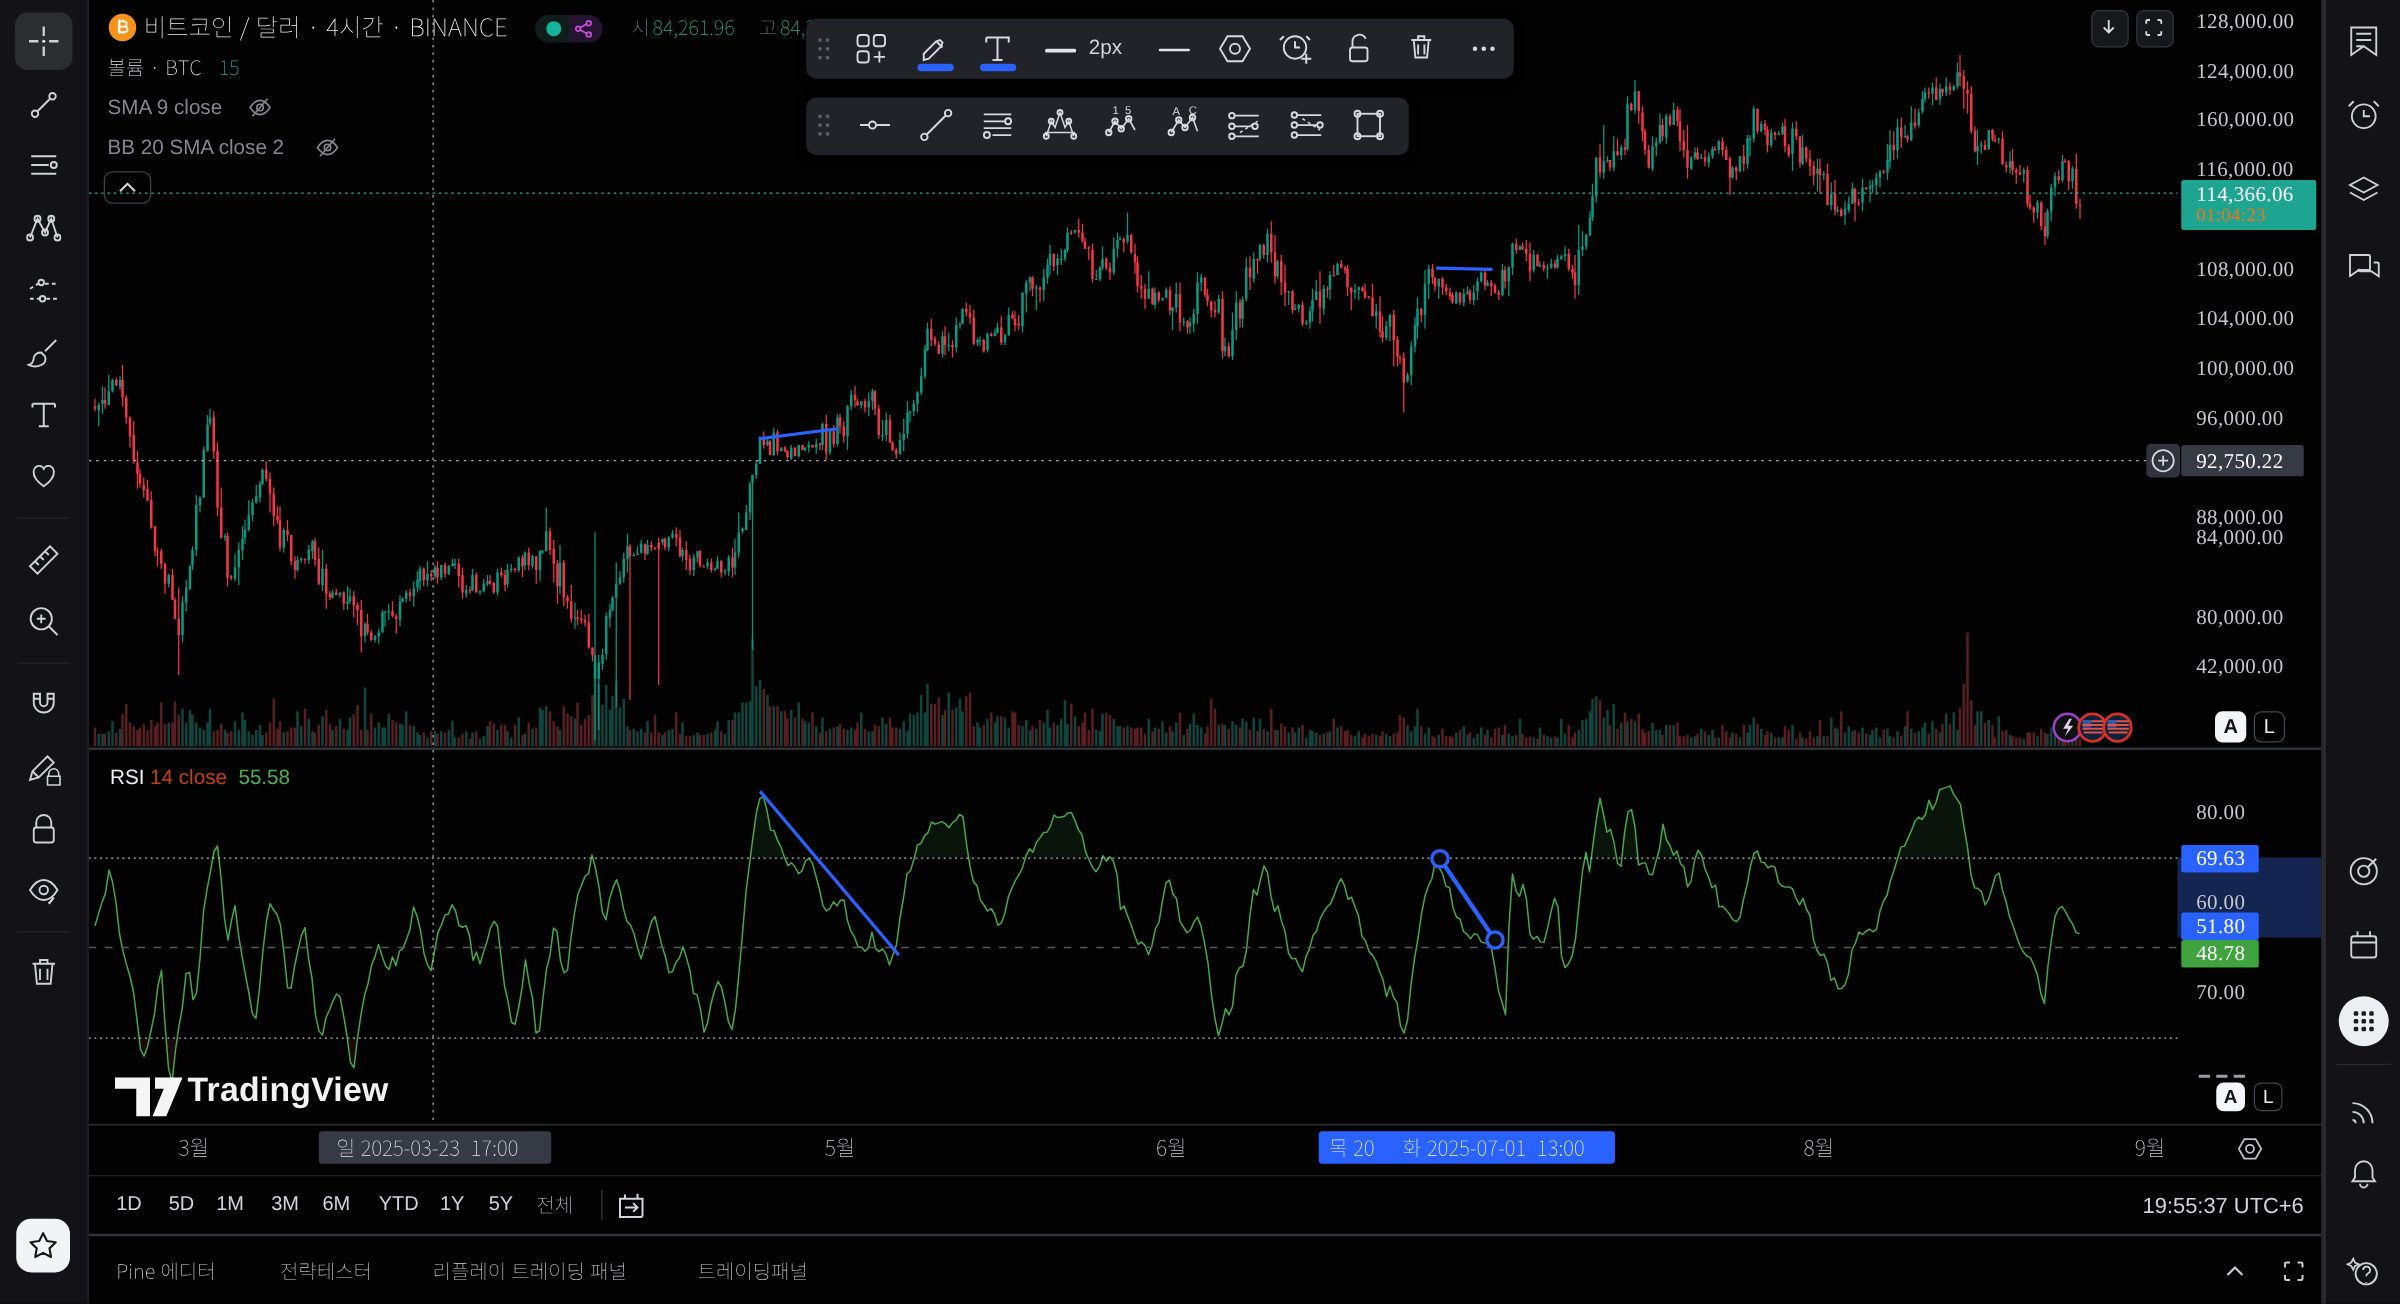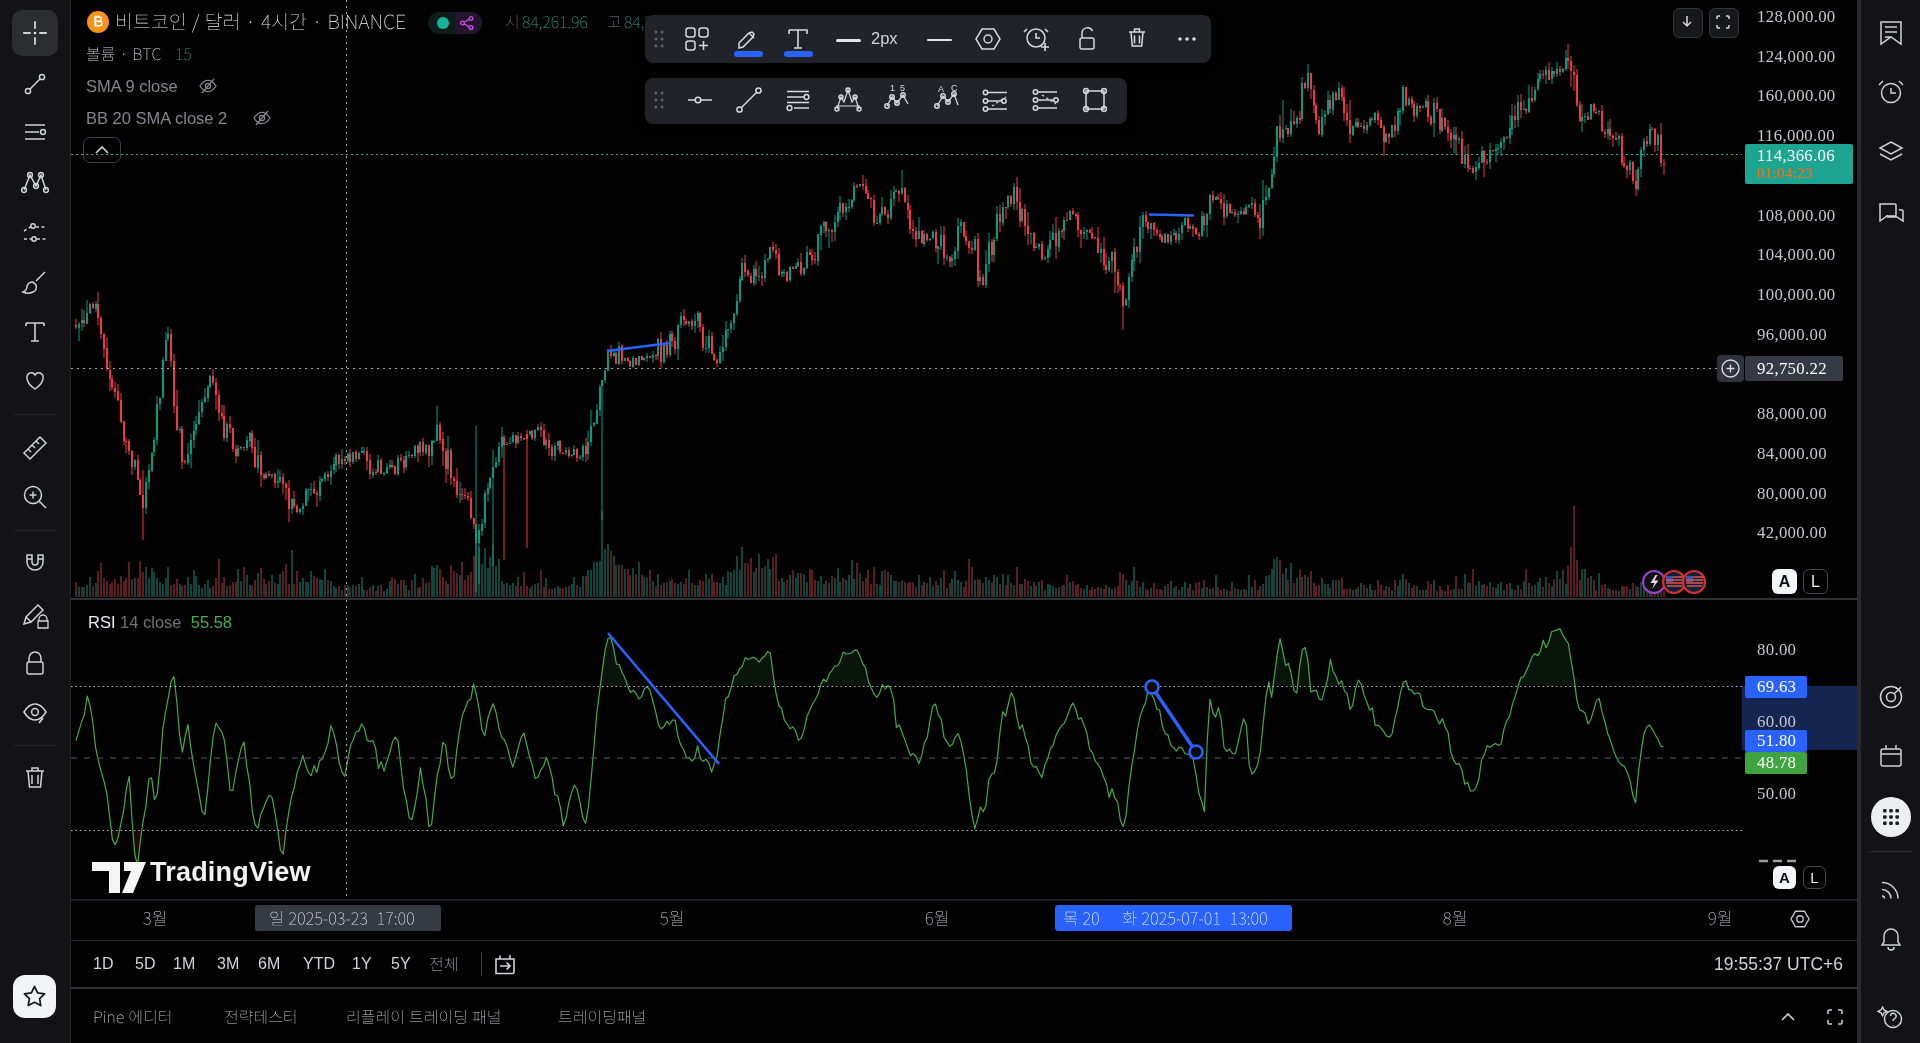--- a/index.html
+++ b/index.html
@@ -255,26 +255,26 @@
   </svg>
 <div class="axl" style="top:7px">128,000.00</div>
 <div class="axl" style="top:47px">124,000.00</div>
 <div class="axl" style="top:86px">160,000.00</div>
 <div class="axl" style="top:126px">116,000.00</div>
 <div class="axl" style="top:206px">108,000.00</div>
 <div class="axl" style="top:245px">104,000.00</div>
 <div class="axl" style="top:285px">100,000.00</div>
 <div class="axl" style="top:325px">96,000.00</div>
 <div class="axl" style="top:404px">88,000.00</div>
-<div class="axl" style="top:444px">84,000.00</div>
+<div class="axl" style="top:420px">84,000.00</div>
 <div class="axl" style="top:484px">80,000.00</div>
 <div class="axl" style="top:523px">42,000.00</div>
 <div class="axl" style="top:640px">80.00</div>
 <div class="axl" style="top:712px">60.00</div>
-<div class="axl" style="top:784px">50.00</div>
+<div class="axl" style="top:784px">70.00</div>
 
 <div class="axl" style="top:358.5px;color:#fff">92,750.22</div>
 <div class="axl" style="top:146px;color:#fff">114,366.06</div>
 <div class="axl" style="top:165px;color:#f97316;font-size:15px">01:04:23</div>
 <div class="axl" style="top:677px;color:#fff">69.63</div>
 <div class="axl" style="top:731px;color:#fff">51.80</div>
 <div class="axl" style="top:753px;color:#fff">48.78</div>
 
 <div class="abs" style="left:86px;top:77px;color:#84878f;font-size:16.5px">SMA 9 close</div>
 <svg class="abs" style="left:198px;top:77px" width="20" height="18" viewBox="0 0 20 18" fill="none" stroke="#84878f" stroke-width="1.3">
@@ -285,21 +285,21 @@
 <div class="abs" style="left:86px;top:109px;color:#84878f;font-size:16.5px">BB 20 SMA close 2</div>
 <svg class="abs" style="left:252px;top:109px" width="20" height="18" viewBox="0 0 20 18" fill="none" stroke="#84878f" stroke-width="1.3">
     <path d="M2 9c2.5-3.8 5-5.7 8-5.7s5.5 1.9 8 5.7c-2.5 3.8-5 5.7-8 5.7S4.5 12.8 2 9z"></path>
     <circle cx="10" cy="9" r="2.6"></circle>
     <path d="M16 2L4 16"></path>
   </svg>
 <div class="abs" style="left:83px;top:137px;width:38px;height:26px;border:1px solid #3c3f46;border-radius:7px;box-sizing:border-box"></div>
 <svg class="abs" style="left:94px;top:144px" width="16" height="12" viewBox="0 0 16 12" fill="none" stroke="#cfd2d8" stroke-width="1.7">
     <path d="M2 9l6-6 6 6"></path>
   </svg>
-<div class="abs" style="left:88px;top:613px;color:#eceef2;font-size:16.5px">RSI <span style="color:#737373">14 close</span>&nbsp;&nbsp;<span style="color:#4caf50">55.58</span></div>
+<div class="abs" style="left:88px;top:613px;color:#eceef2;font-size:16.5px">RSI <span style="color:#c2410c">14 close</span>&nbsp;&nbsp;<span style="color:#4caf50">55.58</span></div>
 
 <div class="abs" style="left:87px;top:11px;width:22px;height:22px;border-radius:50%;background:#f7931a"></div>
 <svg class="abs" style="left:87px;top:11px" width="22" height="22" viewBox="0 0 22 22" fill="none" stroke="#fff" stroke-width="1.7">
     <path d="M8 6h4.2a2.1 2.1 0 0 1 0 4.2H8zM8 10.2h4.8a2.2 2.2 0 0 1 0 4.4H8zM8.6 6V4.6M11.6 6V4.6M8.6 16v-1.4M11.6 16v-1.4M8.6 6v10" stroke-width="1.4"></path>
   </svg>
 <div class="abs" style="left:428px;top:12px;width:54px;height:22px;border-radius:11px;background:linear-gradient(90deg,#0e1d1a 0 50%,#241430 50% 100%)"></div>
 <div class="abs" style="left:437px;top:17px;width:12px;height:12px;border-radius:50%;background:#14b39a"></div>
 <svg class="abs" style="left:459px;top:15px" width="16" height="16" viewBox="0 0 16 16" fill="none" stroke="#c64edb" stroke-width="1.4">
     <circle cx="12" cy="3.5" r="1.9"></circle>
     <circle cx="3.5" cy="8" r="1.9"></circle>

